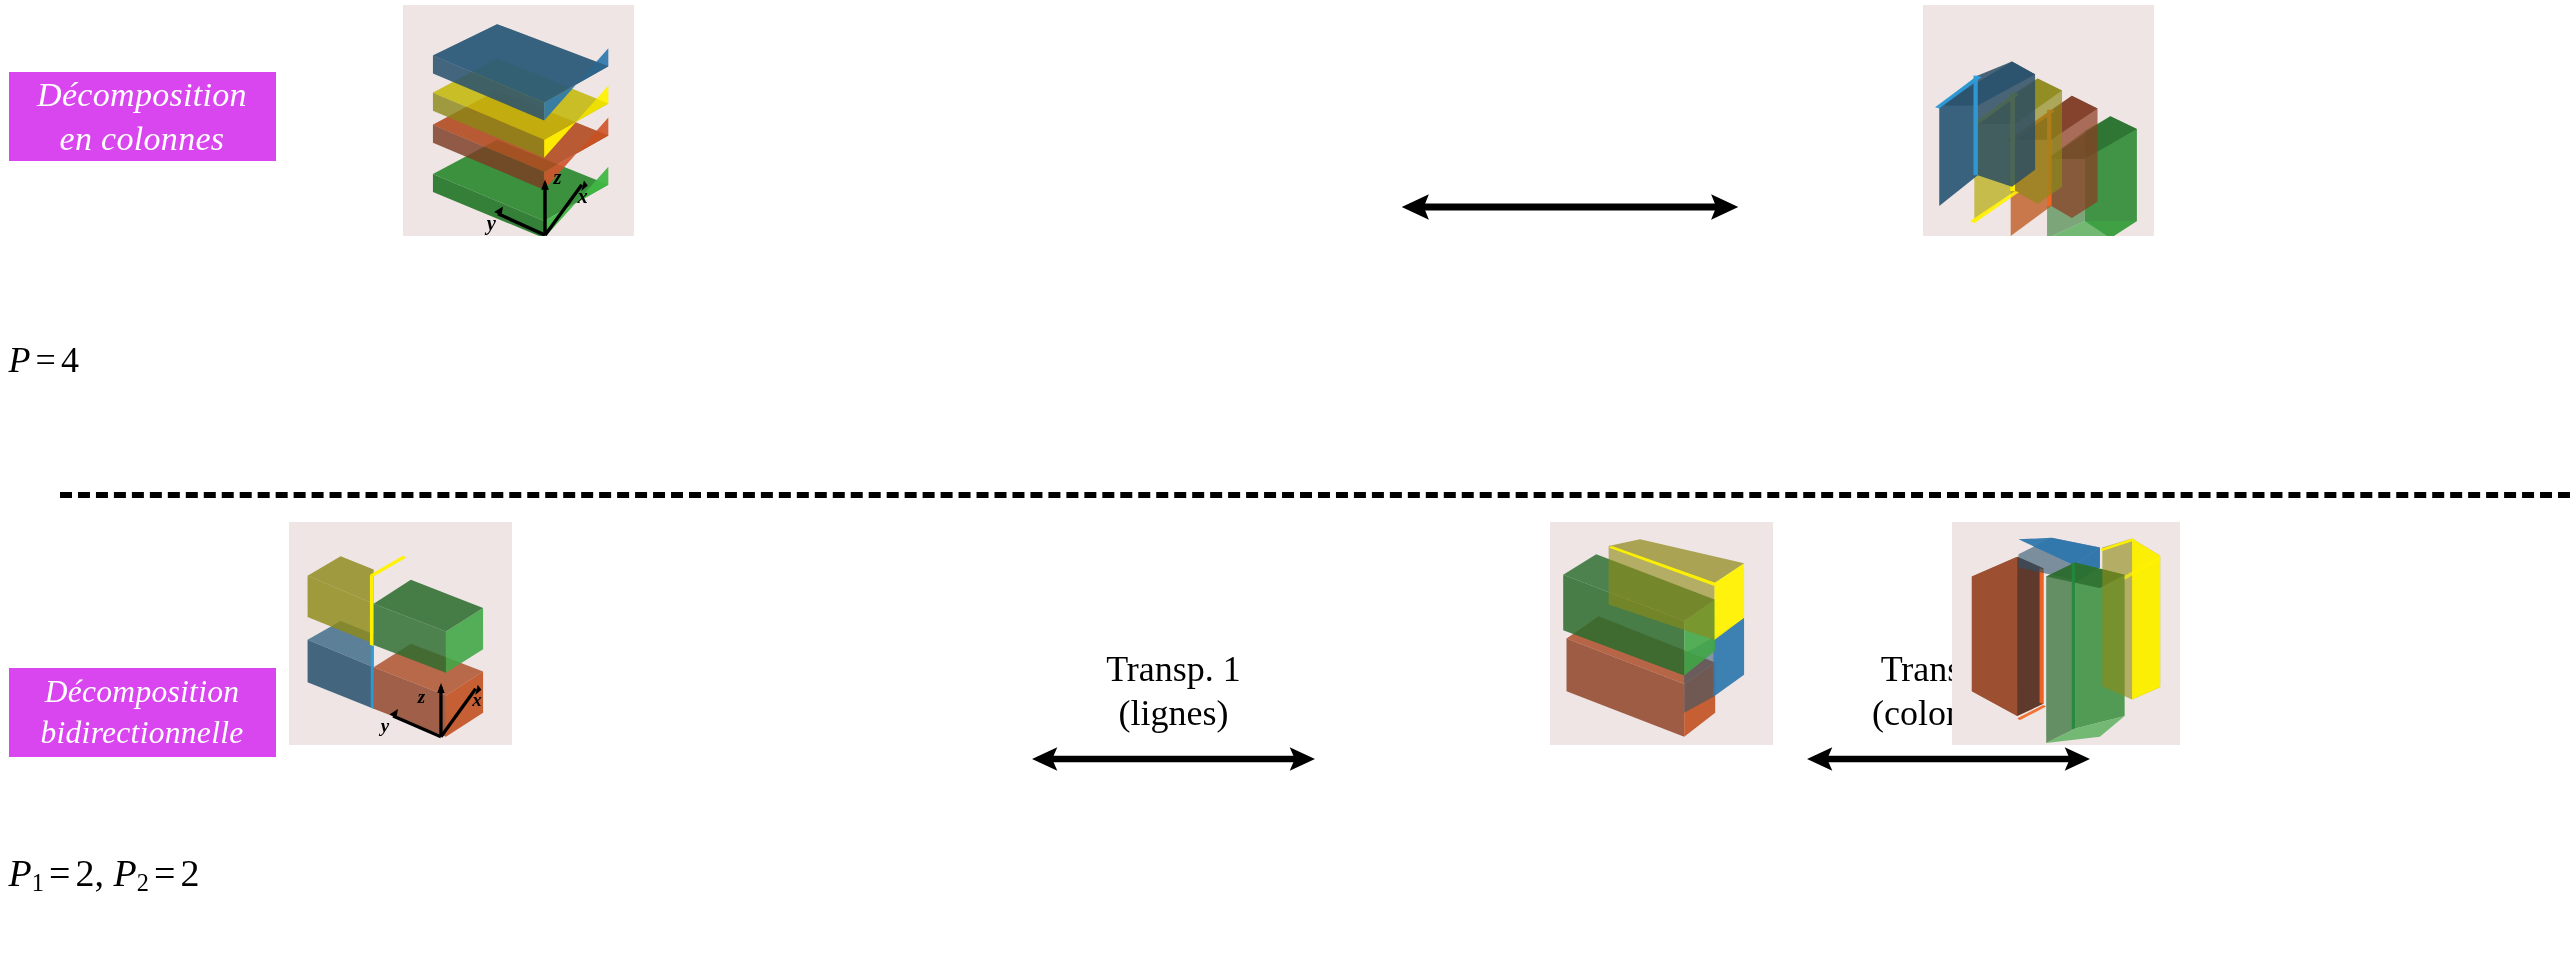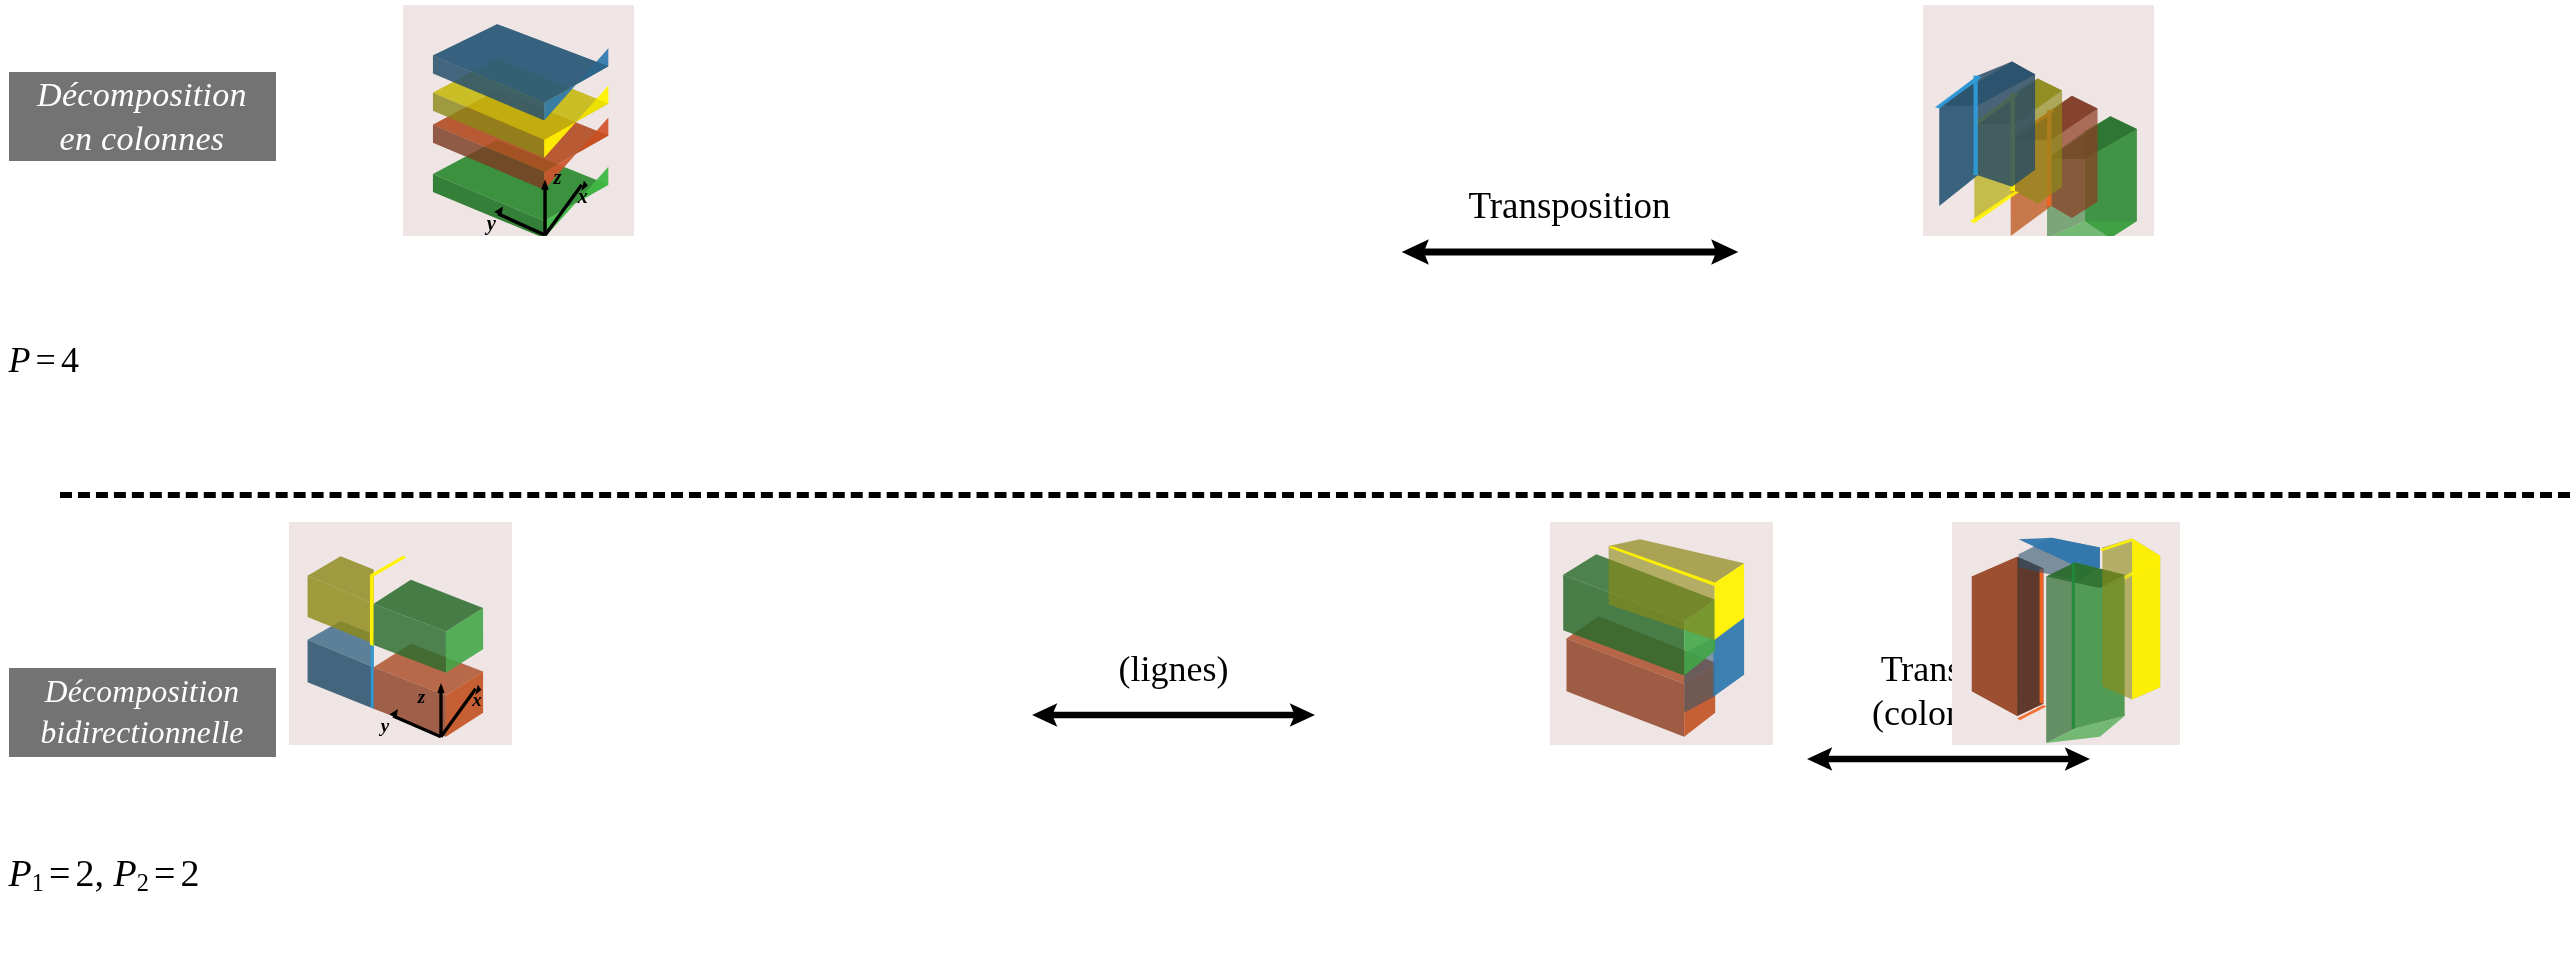--- a/index.html
+++ b/index.html
@@ -13,21 +13,21 @@
     position: relative;
     font-family: "Liberation Serif", "DejaVu Serif", serif;
     overflow: hidden;
   }
 
   
   .abs { position: absolute; }
 
   
   .label-box {
-    background: #737373;
+    background: #d946ef;
     color: #ffffff;
     font-style: italic;
     font-family: "Liberation Serif", "DejaVu Serif", serif;
     text-align: center;
     display: flex;
     flex-direction: column;
     align-items: center;
     justify-content: center;
     line-height: 1.28;
     letter-spacing: 0.3px;
@@ -120,21 +120,20 @@
       <polygon points="213,484 234,471 230,492"></polygon>
       <polygon points="423,410 417,435 432,422"></polygon>
     </g>
     <text x="352" y="418" font-family="Liberation Serif, serif" font-size="48" font-weight="bold" font-style="italic" fill="#000">z</text>
     <text x="196" y="525" font-family="Liberation Serif, serif" font-size="48" font-weight="bold" font-style="italic" fill="#000">y</text>
     <text x="408" y="462" font-family="Liberation Serif, serif" font-size="48" font-weight="bold" font-style="italic" fill="#000">x</text>
   </svg>
 </div>
 
 <div class="abs arrow-group" style="left:1378px; top:183px; width:383px; font-size:37px;">
-  <span class="caption">Transposition</span>
   <svg class="arrow-svg" width="340" height="34" viewBox="0 0 400 40">
     <line x1="26" y1="20" x2="374" y2="20" stroke="#000" stroke-width="8"></line>
     <polygon points="2,20 34,5 28,20 34,35" fill="#000"></polygon>
     <polygon points="398,20 366,5 372,20 366,35" fill="#000"></polygon>
   </svg>
 </div>
 
 <div class="abs cube-panel" style="left:1923px; top:5.1px; width:231px; height:231px;">
   <svg width="231" height="231" viewBox="0 0 540 540">
 
@@ -221,20 +220,21 @@
       <polygon points="243,466 264,453 260,474"></polygon>
       <polygon points="457,394 451,419 466,406"></polygon>
     </g>
     <text x="312" y="438" font-family="Liberation Serif, serif" font-size="46" font-weight="bold" font-style="italic" fill="#000">z</text>
     <text x="222" y="508" font-family="Liberation Serif, serif" font-size="46" font-weight="bold" font-style="italic" fill="#000">y</text>
     <text x="444" y="446" font-family="Liberation Serif, serif" font-size="46" font-weight="bold" font-style="italic" fill="#000">x</text>
   </svg>
 </div>
 
 <div class="abs arrow-group" style="left:995px; top:648px; width:357px; font-size:36px;">
+  <span class="caption">Transp. 1</span>
   <span class="caption">(lignes)</span>
   <svg class="arrow-svg" width="289" height="32" viewBox="0 0 340 38">
     <line x1="24" y1="19" x2="316" y2="19" stroke="#000" stroke-width="8"></line>
     <polygon points="2,19 32,5 26,19 32,33" fill="#000"></polygon>
     <polygon points="338,19 308,5 314,19 308,33" fill="#000"></polygon>
   </svg>
 </div>
 
 <div class="abs cube-panel" style="left:1550px; top:522px; width:223px; height:223px;">
   <svg width="223" height="223" viewBox="0 0 540 540">

